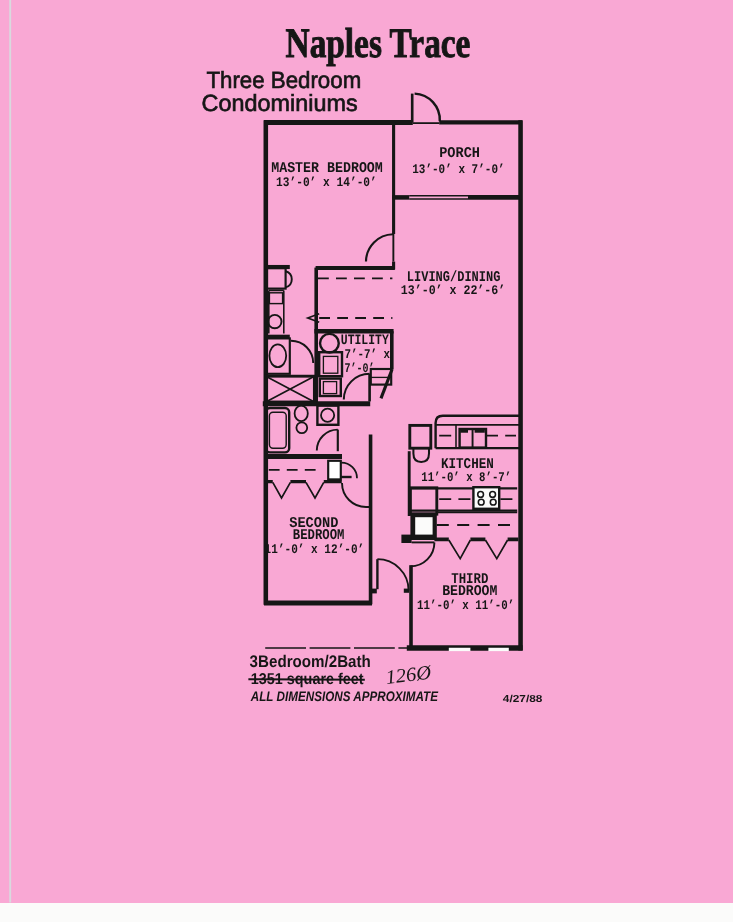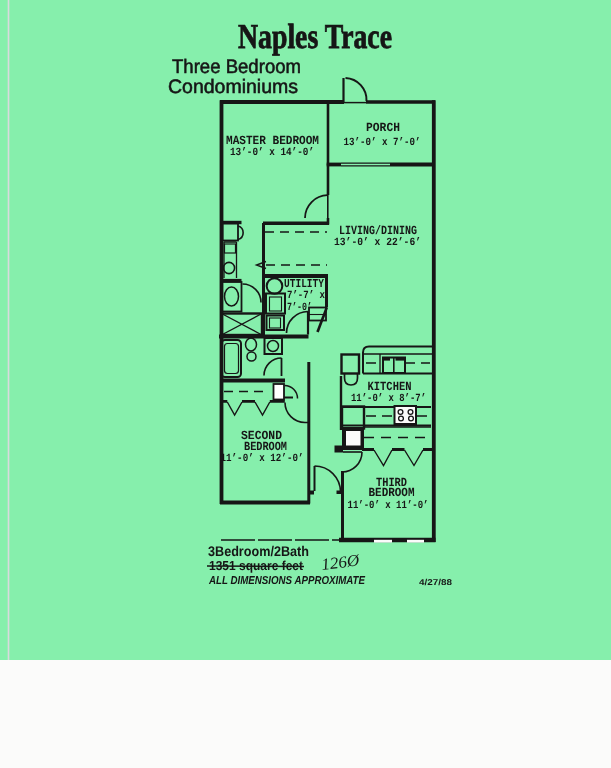--- a/index.html
+++ b/index.html
@@ -1,16 +1,16 @@
 <!DOCTYPE html>
 <html><head>
 <meta charset="utf-8">
 <style>
   html,body{margin:0;padding:0;background:#fbfbfa;}
-  #page{position:relative;will-change:transform;width:611px;height:660px;background:#86efac;overflow:hidden;}
+  #page{position:relative;will-change:transform;width:611px;height:752px;background:#f9a8d4;overflow:hidden;}
   svg{position:absolute;left:0;top:0;}
   text{fill:#161616;text-rendering:geometricPrecision;}
   .mono{font-family:"Liberation Mono",monospace;font-weight:bold;}
   .sans{font-family:"Liberation Sans",sans-serif;}
 </style>
 </head>
 <body>
 <div id="page">
 <svg width="611" height="768" viewBox="0 0 611 768">
 

